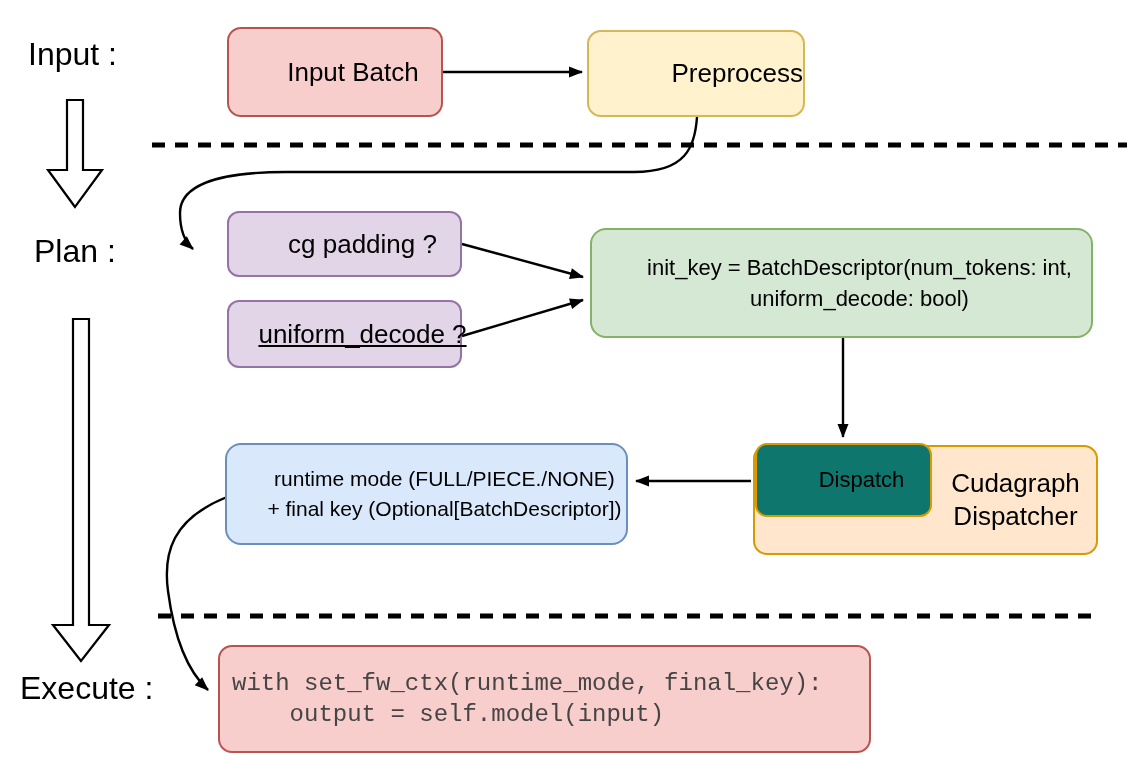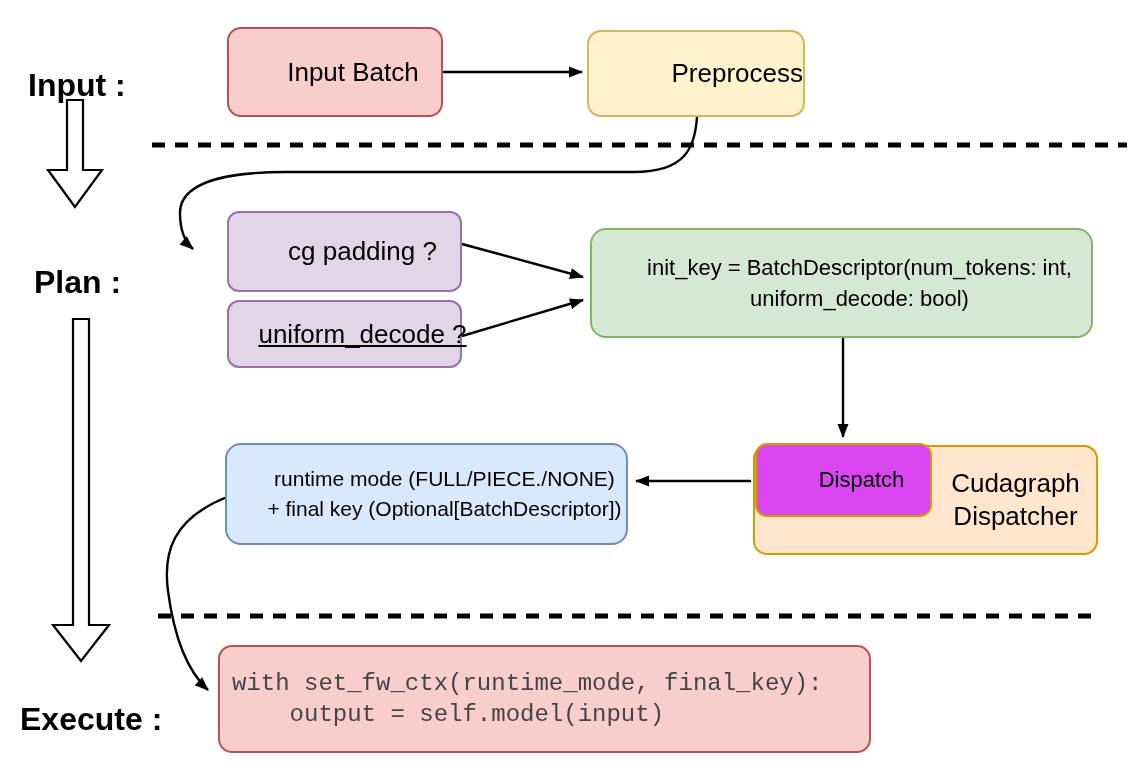--- a/index.html
+++ b/index.html
@@ -4,29 +4,29 @@
 <style>
   html,body{margin:0;padding:0;background:#ffffff;}
   .canvas{
     position:relative;width:1142px;height:770px;background:#ffffff;overflow:hidden;
     font-family:"Liberation Sans", sans-serif;color:#000;
   }
   .edges{position:absolute;left:0;top:0;width:1142px;height:770px;z-index:1;}
   .edge{stroke:#000;stroke-width:2.4;fill:none;}
   .sep{stroke:#000;stroke-width:5;fill:none;stroke-dasharray:13 10;}
   .hollow{fill:#ffffff;stroke:#000;stroke-width:2.2;stroke-linejoin:miter;}
-  .stage-label{position:absolute;z-index:2;font-weight:bold;font-size:32px;white-space:nowrap;margin-top:31px;}
+  .stage-label{position:absolute;z-index:2;font-weight:normal;font-size:32px;white-space:nowrap;}
   .node{
     position:absolute;z-index:2;border:2px solid #000;display:flex;flex-direction:column;
     align-items:center;justify-content:center;text-align:center;box-sizing:border-box;padding-left:36px;
   }
   .node .ln{white-space:nowrap;}
   .n-input-batch{left:227px;top:27px;width:216px;height:90px;border-radius:14px;font-size:26px;}
   .n-preprocess{left:587px;top:30px;width:218px;height:87px;border-radius:14px;font-size:26px;}
-  .n-cg{left:227px;top:211px;width:235px;height:81px;border-radius:12px;font-size:26px;}
+  .n-cg{left:227px;top:211px;width:235px;height:66px;border-radius:12px;font-size:26px;}
   .n-ud{left:227px;top:300px;width:235px;height:68px;border-radius:12px;font-size:26px;text-decoration:underline;}
   .n-init{left:590px;top:228px;width:503px;height:110px;border-radius:16px;font-size:22px;line-height:31px;}
   .n-blue{left:225px;top:443px;width:403px;height:102px;border-radius:16px;font-size:21px;line-height:30px;}
   .n-cud{left:753px;top:445px;width:345px;height:110px;border-radius:14px;z-index:2;}
   .cud-text{position:absolute;left:180px;top:0;right:0;bottom:0;display:flex;flex-direction:column;
     align-items:center;justify-content:center;font-size:26px;line-height:33px;}
   .n-dispatch{left:755px;top:443px;width:177px;height:74px;border-radius:12px;font-size:22px;z-index:3;}
   .n-code{left:218px;top:645px;width:653px;height:108px;border-radius:14px;z-index:2;
     font-family:"Liberation Mono", monospace;font-size:24px;line-height:31px;color:#454545;
     align-items:flex-start;padding-left:12px;}
@@ -84,21 +84,21 @@
     <span class="ln">uniform_decode: bool)</span>
   </div>
 
   <div class="node n-cud" style="background-color: rgb(255, 230, 204); border-color: rgb(215, 155, 0);">
     <div class="cud-text">
       <span class="ln">Cudagraph</span>
       <span class="ln">Dispatcher</span>
     </div>
   </div>
 
-  <div class="node n-dispatch" style="background-color: #d946ef; border-color: rgb(215, 155, 0);">
+  <div class="node n-dispatch" style="background-color: #0f766e; border-color: rgb(215, 155, 0);">
     <span class="ln">Dispatch</span>
   </div>
 
   <div class="node n-blue" style="background-color: rgb(218, 232, 252); border-color: rgb(108, 142, 191);">
     <span class="ln">runtime mode (FULL/PIECE./NONE)</span>
     <span class="ln">+ final key (Optional[BatchDescriptor])</span>
   </div>
 
   <div class="node n-code" style="background-color: rgb(248, 206, 204); border-color: rgb(184, 84, 80);">
     <span class="ln">with set_fw_ctx(runtime_mode, final_key):</span>

